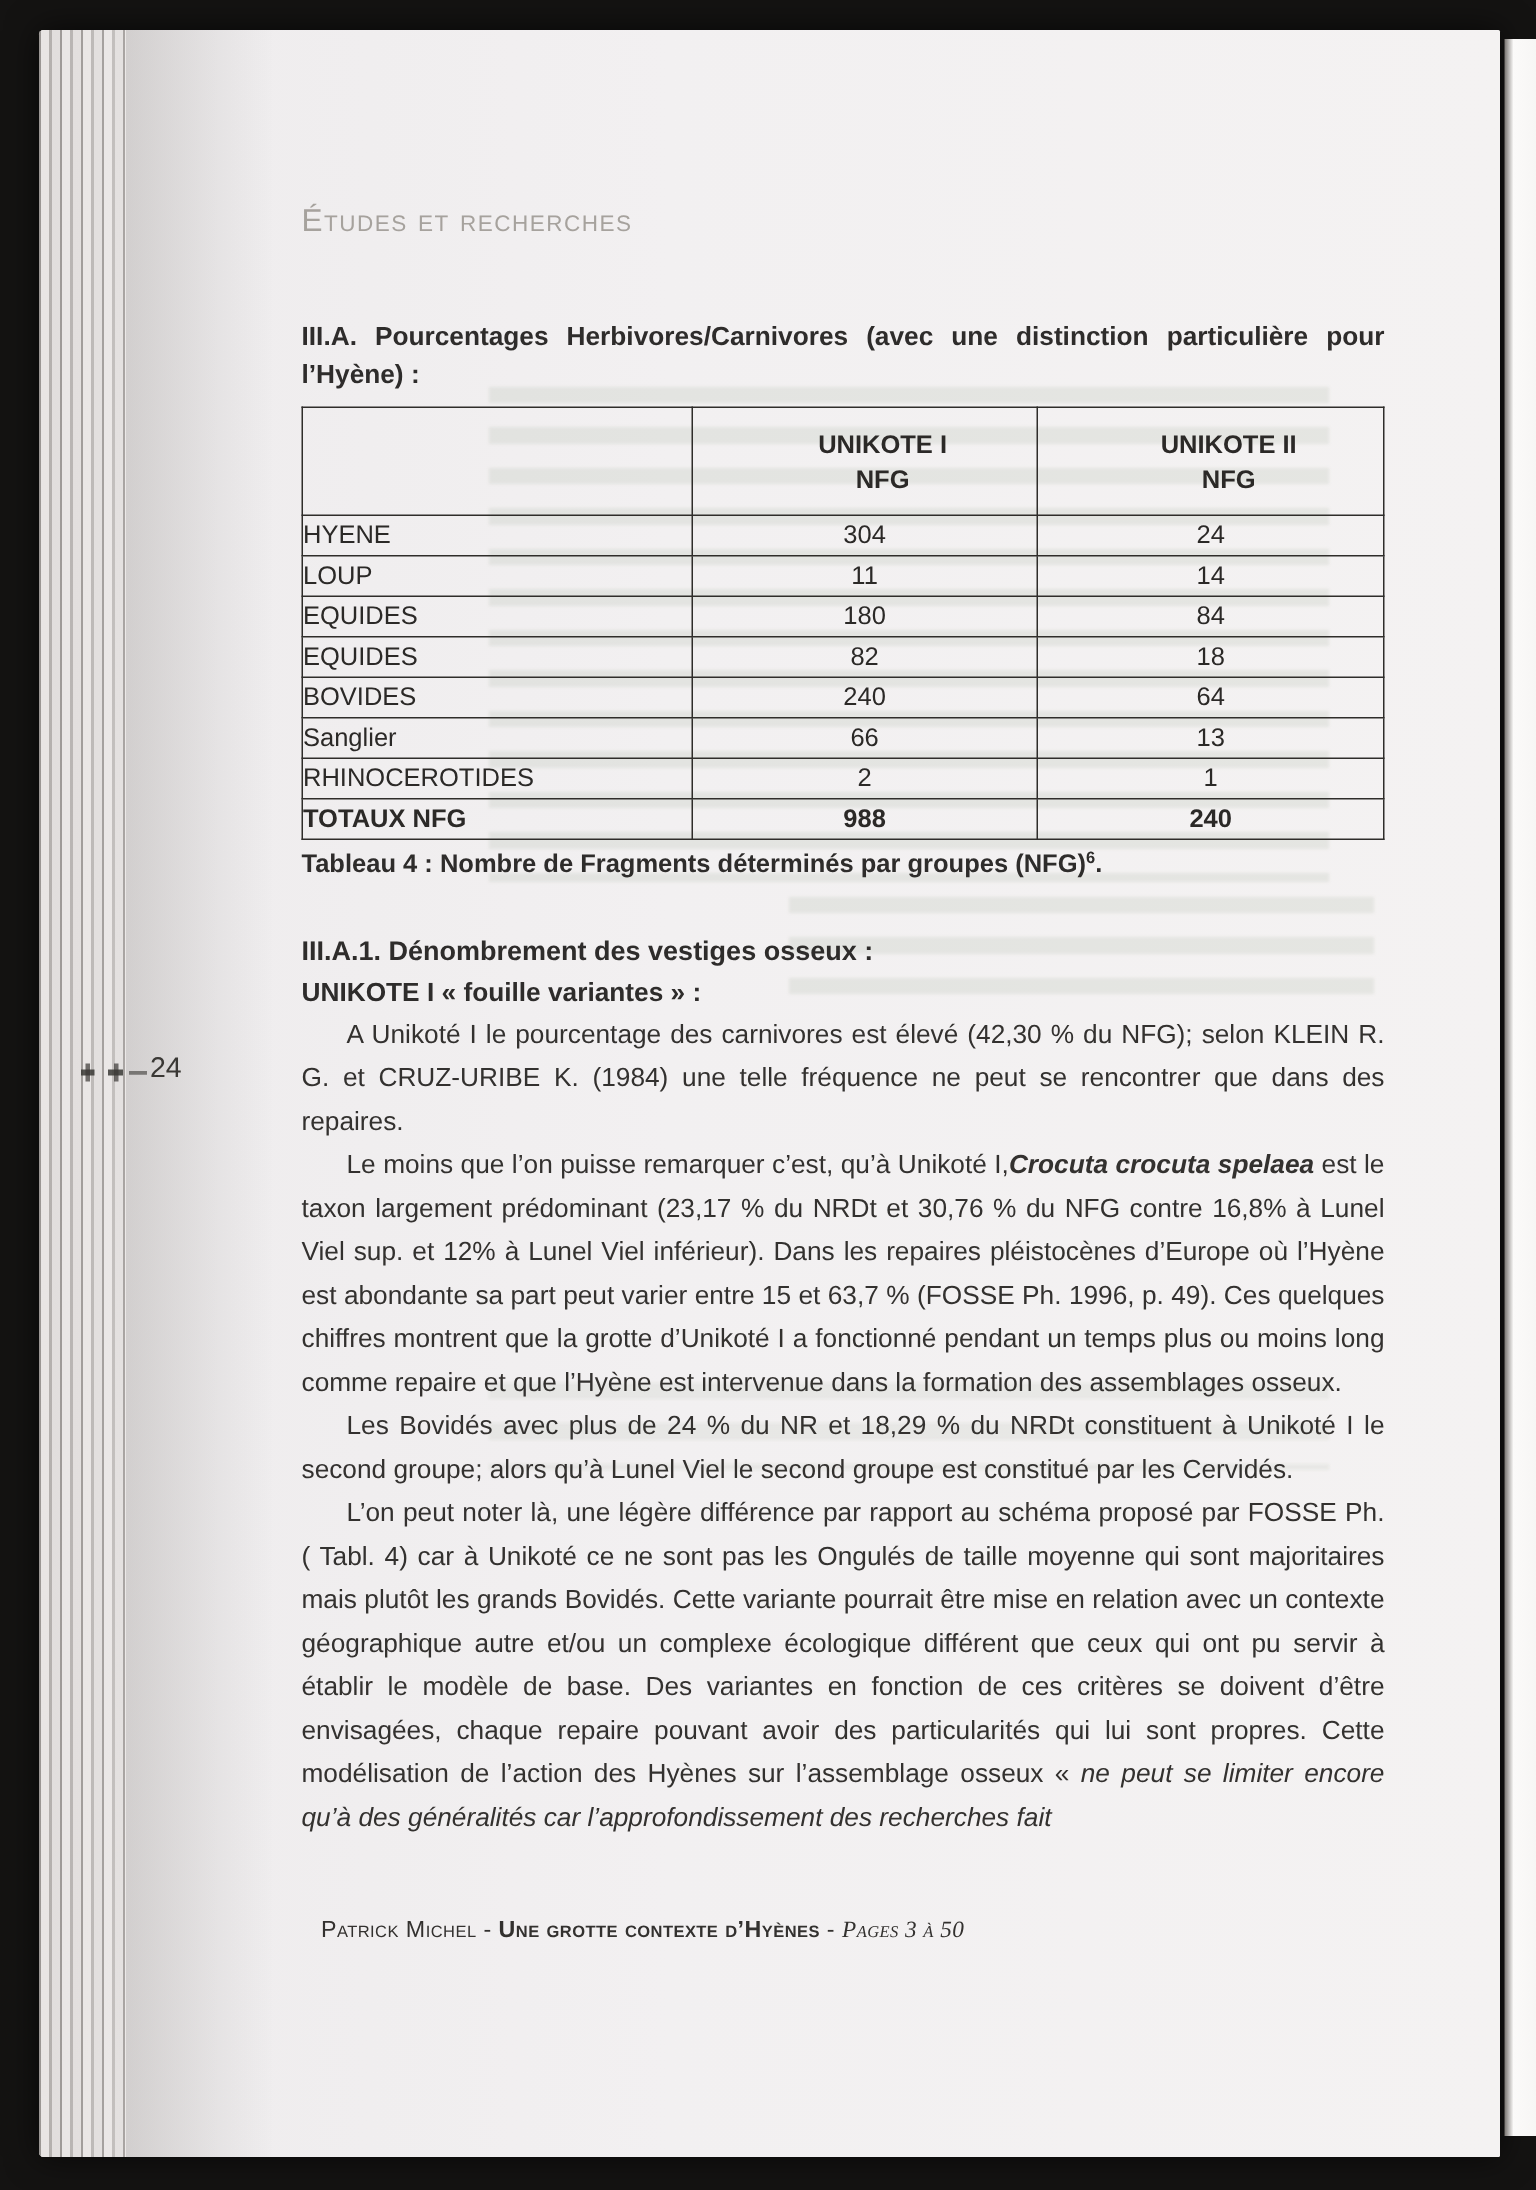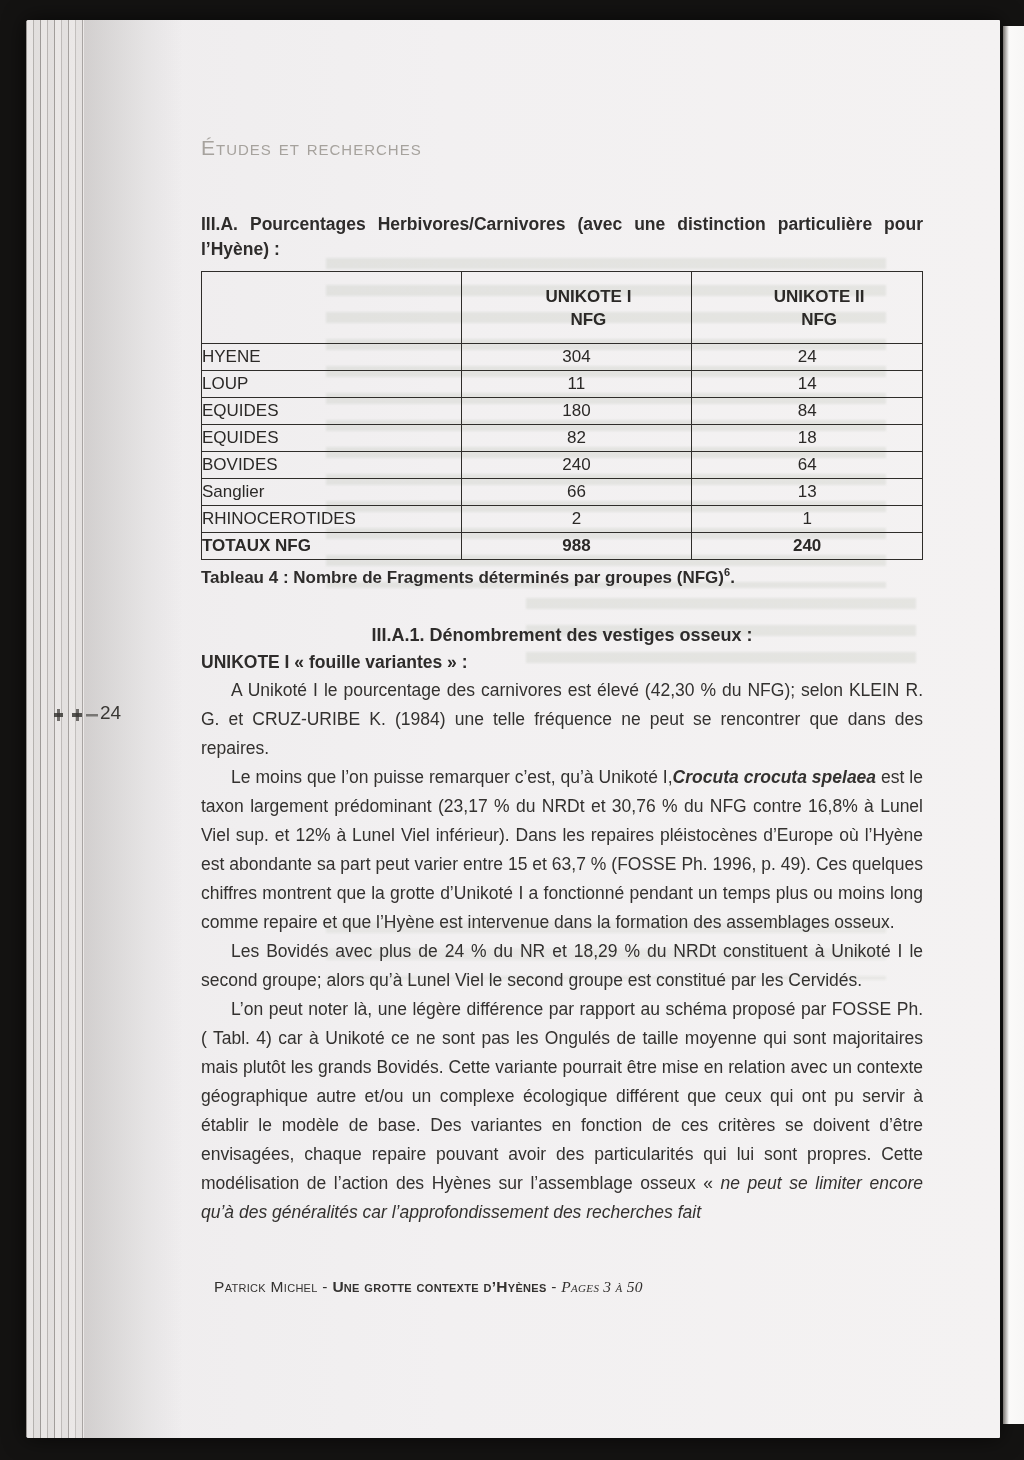--- a/index.html
+++ b/index.html
@@ -81,21 +81,21 @@
   table.nfg th.blank { }
   table.nfg td { height:27px; line-height:24px; padding:1px 0; }
   td.c-label { padding-left:22px; width:36%; }
   td.c-num  { text-align:center; width:32%; }
   tr.total-row td { font-weight:bold; }
 
   .table-caption { margin-top:6px; font-weight:bold; font-size:17px; }
   .table-caption sup { font-size:11px; }
 
   
-  .subsection-heading { margin-top:34px; font-weight:bold; font-size:18px; line-height:27px;text-align:center; }
+  .subsection-heading { margin-top:34px; font-weight:bold; font-size:18px; line-height:27px; }
   .subsection-sub     { font-weight:bold; font-size:17.5px; line-height:27px; }
   .para {
     font-size:17.5px; line-height:29px;
     text-align:justify; text-indent:30px;
     color:#33312f;
   }
   .species { font-weight:bold; font-style:italic; }
   .quote-italic { font-style:italic; }
 
   

